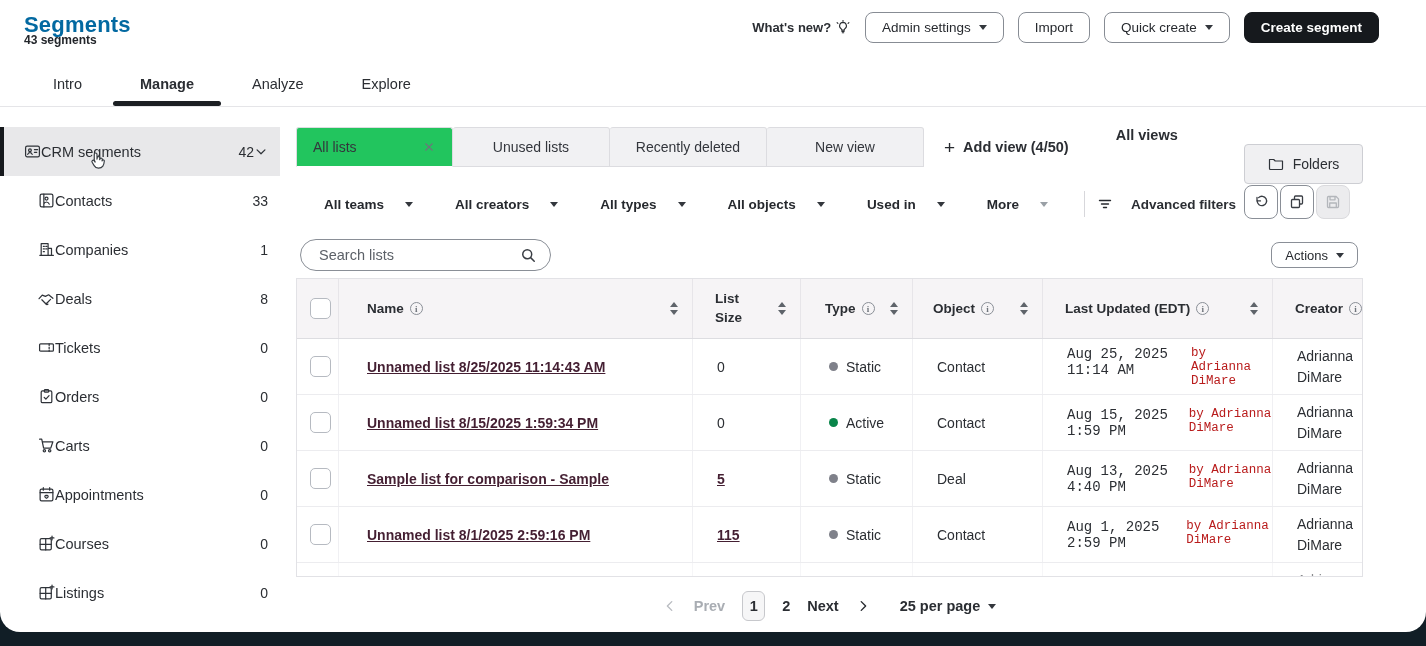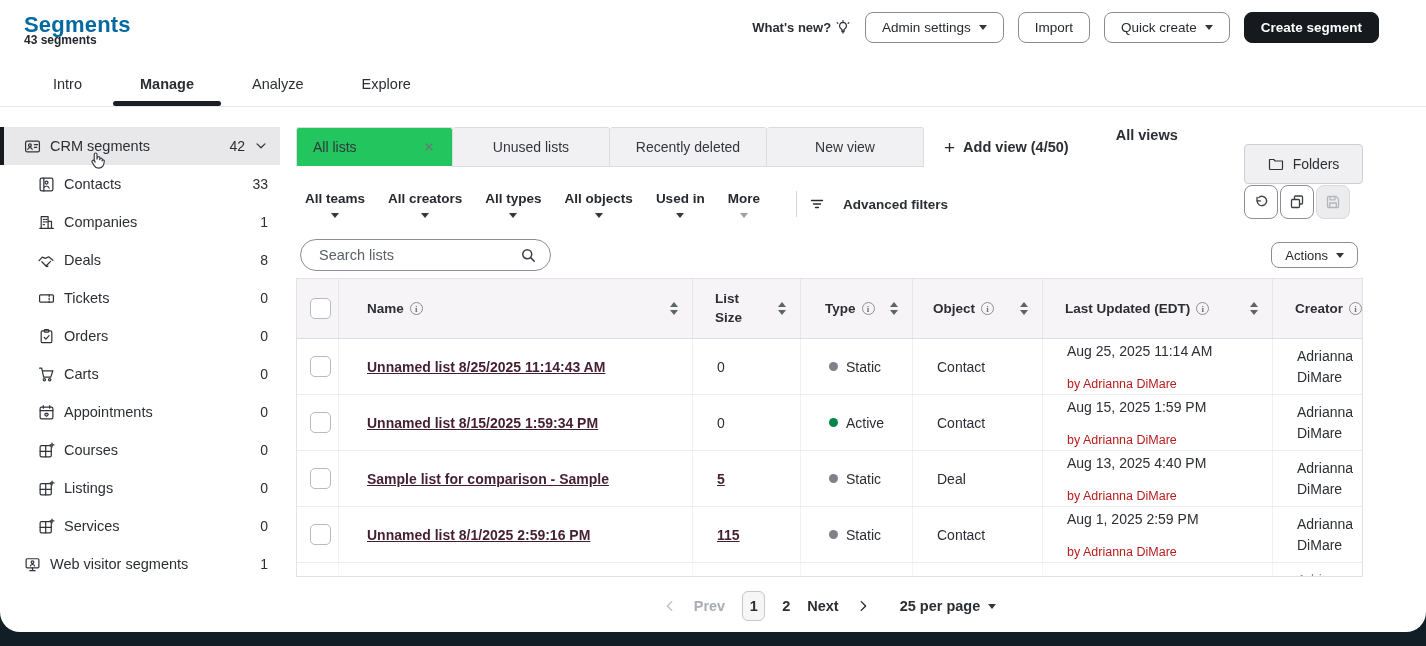--- a/index.html
+++ b/index.html
@@ -21,21 +21,21 @@
   .caret.muted{border-top-color:#9aa0a6;}
   
   .nav{position:absolute;left:0;top:62px;right:0;height:44px;border-bottom:1px solid #e5e5e8;
     display:flex;align-items:center;gap:58px;padding-left:53px;}
   .nav-tab{position:relative;font-size:14.5px;color:#2b2e33;cursor:pointer;}
   .nav-tab.active{font-weight:bold;}
   .nav-tab.active::after{content:"";position:absolute;left:-27px;right:-27px;bottom:-14px;height:5px;
     background:#1c1f23;border-radius:3px;}
   
   .sidebar{position:absolute;left:0;top:127px;width:280px;}
-  .side-item{position:relative;height:38px;display:flex;align-items:center;gap:9px;
+  .side-item{position:relative;height:49px;display:flex;align-items:center;
     padding:0 12px 0 24px;font-size:14.5px;cursor:pointer;}
   .side-item.child{padding-left:38px;}
   .side-item.selected{background:#e8e8ea;}
   .side-item.selected::before{content:"";position:absolute;left:0;top:0;bottom:0;width:4px;background:#16191d;}
   .side-item .count{margin-left:auto;font-size:14px;color:#2b2e33;}
   .side-icon{width:17px;height:17px;flex:0 0 auto;color:#2f3339;}
   .side-icon svg{width:100%;height:100%;stroke:currentColor;fill:none;stroke-width:1.15;stroke-linecap:round;stroke-linejoin:round;}
   .hand-cursor{position:absolute;left:86px;top:150px;width:22px;height:22px;z-index:5;pointer-events:none;}
   
   .main{position:absolute;left:296px;top:127px;width:1067px;}
@@ -51,22 +51,22 @@
   .vcenter{display:flex;align-items:center;justify-content:center;}
   .addview{display:flex;align-items:center;gap:8px;margin-left:20px;font-size:14.5px;font-weight:bold;cursor:pointer;}
   .plus{font-size:19px;font-weight:normal;line-height:1;color:#26292e;}
   .allviews{margin-left:47px;font-size:14.5px;font-weight:bold;cursor:pointer;}
   .folders-btn{position:absolute;right:0;top:0;height:40px;width:119px;box-sizing:border-box;
     background:#f0f0f2;border:1px solid #cdced3;border-radius:4px;display:flex;align-items:center;
     justify-content:center;gap:9px;font-size:14px;cursor:pointer;margin-top:17px;}
   .folders-btn svg{width:16px;height:16px;stroke:#2f3339;fill:none;stroke-width:1.2;stroke-linejoin:round;}
   
   .frow{position:absolute;left:0;top:57px;right:0;height:40px;display:flex;align-items:center;}
-  .fdrop{display:flex;align-items:center;gap:7px;font-size:13.5px;font-weight:bold;color:#26292e;
-    margin-left:9px;margin-right:14px;cursor:pointer;white-space:nowrap;flex-direction:column;}
+  .fdrop{display:flex;align-items:center;gap:21px;font-size:13.5px;font-weight:bold;color:#26292e;
+    margin-left:28px;margin-right:14px;cursor:pointer;white-space:nowrap;}
   .fdiv{width:1px;height:26px;background:#d7d7db;margin:0 12px 0 22px;}
   .advfilters{display:flex;align-items:center;gap:18px;font-size:13.5px;font-weight:bold;cursor:pointer;}
   .advfilters svg{width:16px;height:16px;stroke:#26292e;fill:none;stroke-width:1.4;stroke-linecap:round;}
   .fricons{position:absolute;right:13px;top:1px;display:flex;gap:2px;}
   .icon-btn{width:34px;height:34px;box-sizing:border-box;border:1px solid #8a8f97;border-radius:8px;
     background:#fff;display:flex;align-items:center;justify-content:center;cursor:pointer;}
   .icon-btn svg{width:16px;height:16px;stroke:#3a3e44;fill:none;stroke-width:1.3;stroke-linecap:round;stroke-linejoin:round;}
   .icon-btn.disabled{background:#ececee;border-color:#dadadd;cursor:default;}
   .icon-btn.disabled svg{stroke:#b3b6bb;}
   
@@ -99,21 +99,21 @@
   .info::after{content:"i";font-family:"Liberation Serif",serif;}
   .tbody .trow{height:56px;border-bottom:1px solid #ececef;box-sizing:border-box;background:#fff;}
   .td{display:flex;align-items:center;box-sizing:border-box;border-right:1px solid #f0f0f3;
     padding-left:24px;font-size:14px;color:#2b2e33;overflow:hidden;}
   .td:last-child{border-right:none;}
   .td.name{padding-left:28px;}
   .name-link{font-weight:bold;font-size:14px;color:#441f32;text-decoration:underline;cursor:pointer;
     white-space:nowrap;}
   .size-link{font-weight:bold;color:#441f32;text-decoration:underline;cursor:pointer;}
   .dot{width:9px;height:9px;border-radius:50%;margin-right:8px;flex:0 0 auto;}
-  .upd{display:flex;flex-direction:column;justify-content:center;gap:18px;}
+  .upd{display:flex;flex-direction:row;justify-content:center;gap:18px;font-family:Liberation Mono, monospace;}
   .upd .l1{font-size:14px;color:#2b2e33;}
   .upd .l2{font-size:12.5px;color:#b91c1c;}
   .creator-txt{font-size:14px;line-height:1.45;white-space:normal;width:70px;}
   .chk{width:21px;height:21px;box-sizing:border-box;border:1.5px solid #b6bac1;border-radius:5px;
     background:#fff;cursor:pointer;flex:0 0 auto;margin-left:13px;}
   .td.chkcell,.th.chkcell{padding:0;display:flex;align-items:center;}
   
   .pager{position:absolute;left:0;top:464px;width:1067px;display:flex;align-items:center;
     justify-content:center;gap:17px;font-size:14.5px;}
   .pchev{width:14px;height:14px;cursor:pointer;}

